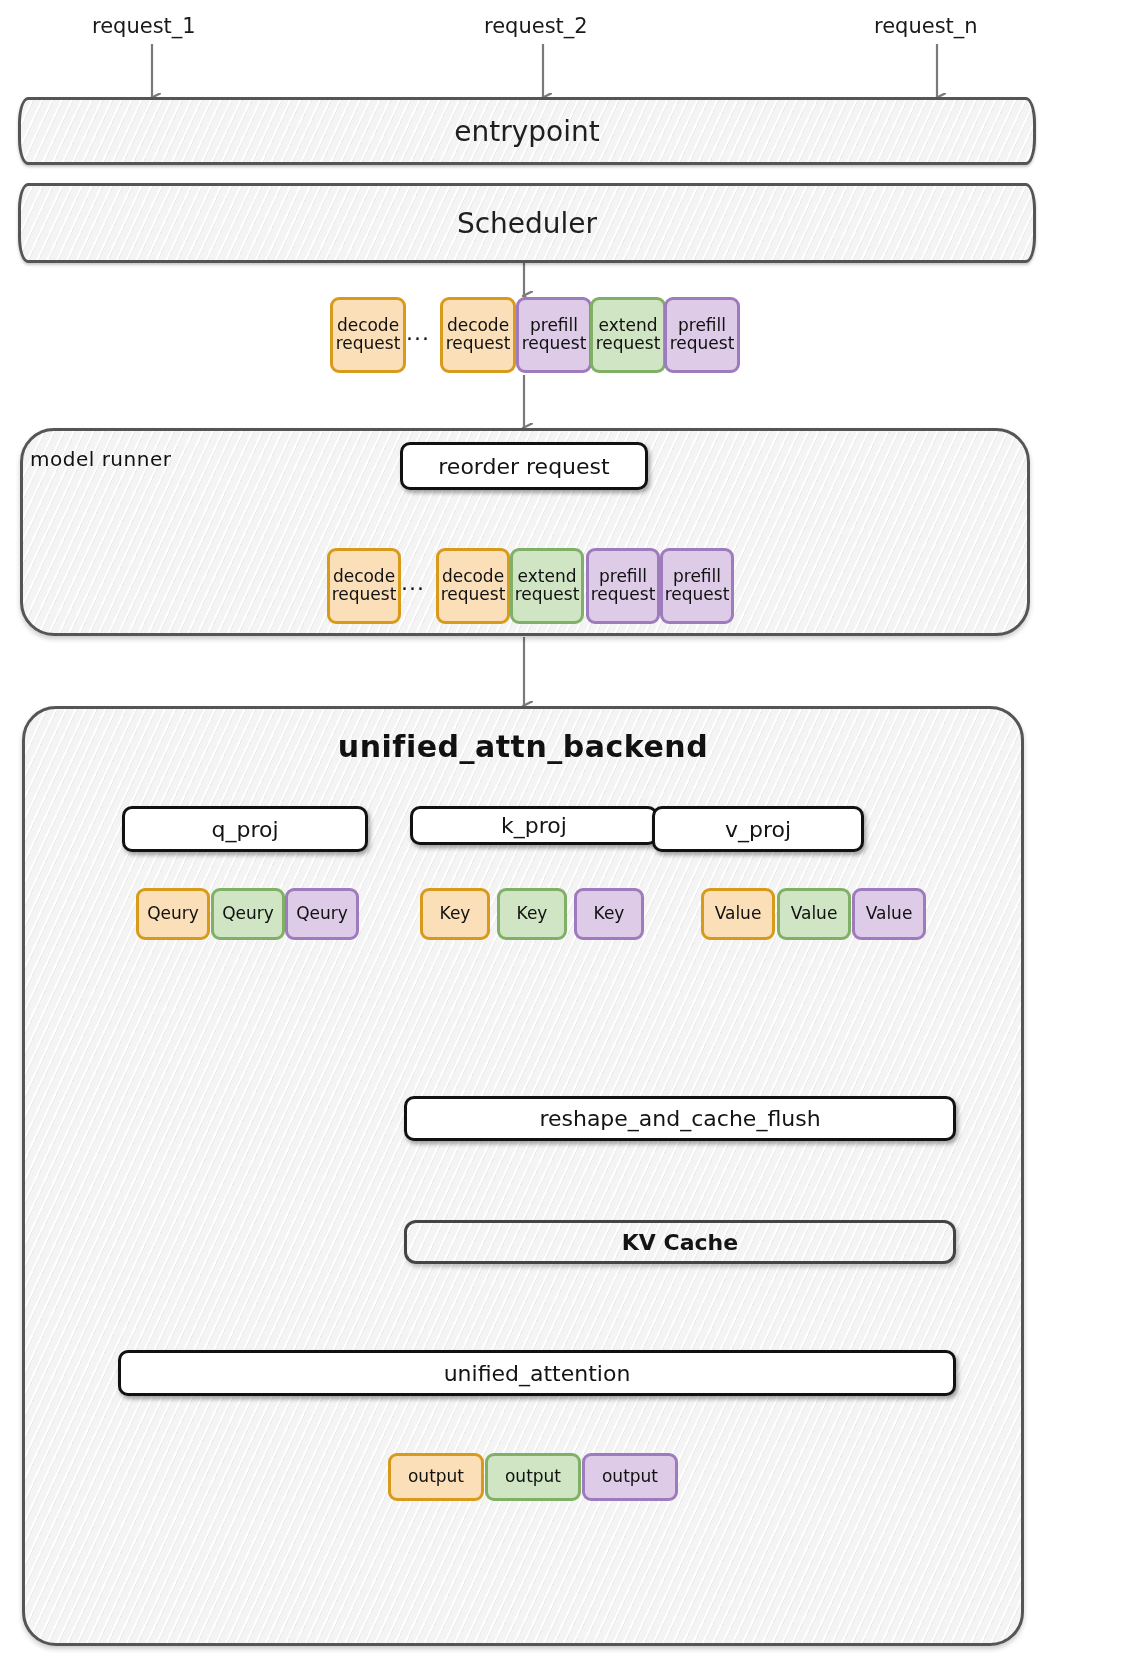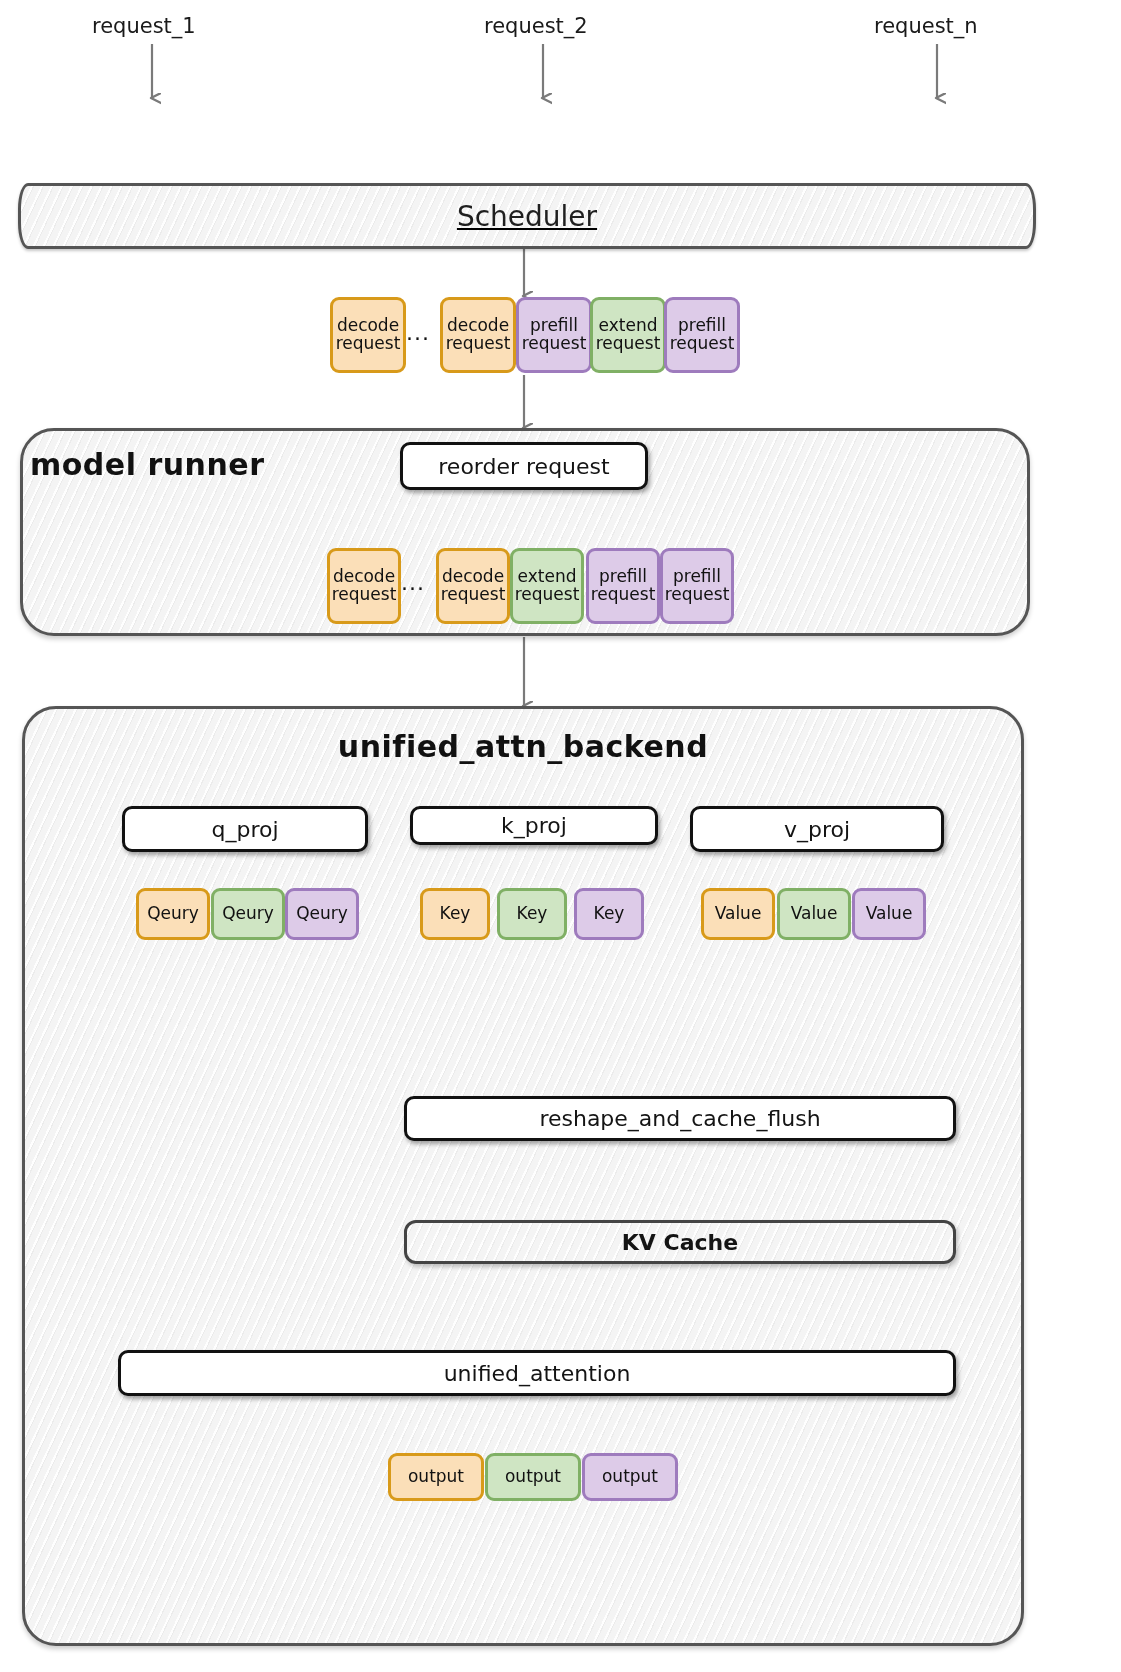--- a/index.html
+++ b/index.html
@@ -59,22 +59,22 @@
       repeating-linear-gradient(115deg,
         rgba(255,255,255,0.95) 0px,
         rgba(255,255,255,0.95) 2px,
         rgba(0,0,0,0.035) 2px,
         rgba(0,0,0,0.035) 3px,
         rgba(255,255,255,0.0) 3px,
         rgba(255,255,255,0.0) 9px);
     box-shadow: 0 3px 5px rgba(0,0,0,0.2);
   }
   .panel-title-left {
-    font-size: 30px;
-    font-weight: bold;
+    font-size: 20px;
+    font-weight: normal;
     color: #111111;
     letter-spacing: 0.5px;
   }
   .panel-title-center {
     font-size: 30px;
     font-weight: bold;
     color: #111111;
     text-align: center;
     letter-spacing: 0.5px;
   }
@@ -189,22 +189,25 @@
       <path d="M172,940 L172,1348" stroke="#d2a21f" marker-end="url(#ah-orange)"></path>
       <path d="M248,940 L248,1348" stroke="#7fb265" marker-end="url(#ah-green)"></path>
       <path d="M321,940 L321,1348" stroke="#9b79b8" marker-end="url(#ah-purple)"></path>
     </g>
   </svg>
 
   <div class="abs req-label" style="left:92px; top:14px;">request_1</div>
   <div class="abs req-label" style="left:484px; top:14px;">request_2</div>
   <div class="abs req-label" style="left:874px; top:14px;">request_n</div>
 
-
-  <div class="abs band" style="left:18px; top:183px; width:1018px; height:66px;text-decoration:underline;">
+  <div class="abs band" style="left:18px; top:97px; width:1018px; height:68px;">
+    <span class="band-label">entrypoint</span>
+  </div>
+
+  <div class="abs band" style="left:18px; top:183px; width:1018px; height:80px;">
     <span class="band-label">Scheduler</span>
   </div>
 
   <div class="abs chip orange" style="left:330px; top:297px; width:76px; height:76px;">
     <span class="l1">decode</span>
     <span class="l2">request</span>
   </div>
   <div class="abs ellipsis" style="left:406px; top:320px;">...</div>
   <div class="abs chip orange" style="left:440px; top:297px; width:76px; height:76px;">
     <span class="l1">decode</span>
@@ -248,21 +251,21 @@
   <div class="abs chip purple" style="left:660px; top:548px; width:74px; height:76px;">
     <span class="l1">prefill</span>
     <span class="l2">request</span>
   </div>
 
   <div class="abs panel" style="left:22px; top:706px; width:1002px; height:940px;"></div>
   <div class="abs proc-box" style="left:122px; top:806px; width:246px; height:46px;">q_proj</div>
 
   <div class="abs panel-title-center" style="left:22px; top:729px; width:1002px;">unified_attn_backend</div>
   <div class="abs proc-box" style="left:410px; top:806px; width:248px; height:39px;">k_proj</div>
-  <div class="abs proc-box" style="left:690px; top:806px; width:254px; height:46px;">v_proj</div>
+  <div class="abs proc-box" style="left:652px; top:806px; width:212px; height:46px;">v_proj</div>
 
   <div class="abs chip orange" style="left:136px; top:888px; width:74px; height:52px;">
     <span class="l1">Qeury</span>
   </div>
   <div class="abs chip green" style="left:211px; top:888px; width:74px; height:52px;">
     <span class="l1">Qeury</span>
   </div>
   <div class="abs chip purple" style="left:285px; top:888px; width:74px; height:52px;">
     <span class="l1">Qeury</span>
   </div>

